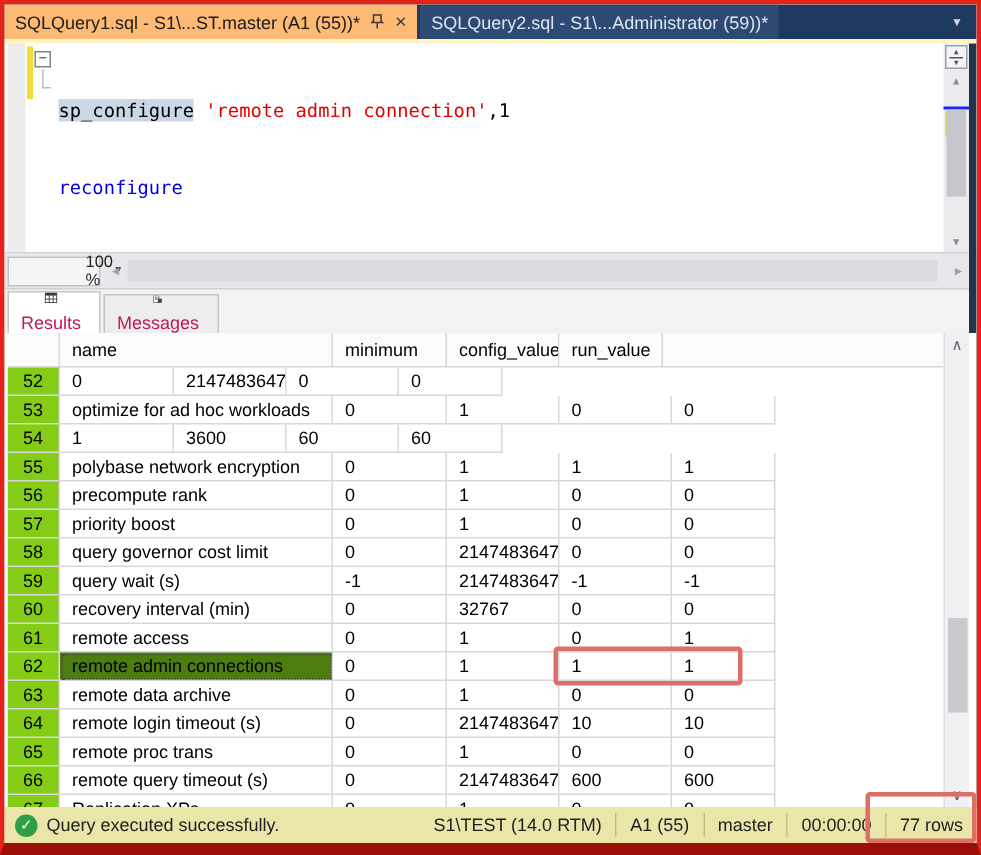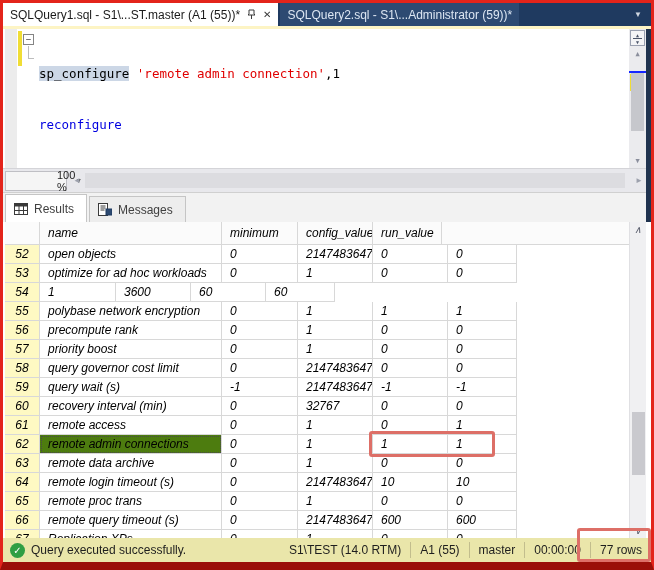--- a/index.html
+++ b/index.html
@@ -7,21 +7,21 @@
 
   .frame {
     position: relative; width: 654px; height: 570px;
     border: 3px solid #e3241b; border-bottom: 8px solid #9a0f08;
     background: #fff; overflow: hidden;
   }
 
   
   .tabbar { height: 23px; background: #1f3a60; display: flex; align-items: stretch; }
   .doc-tab { display: flex; align-items: center; padding: 0 7px; font-size: 12px; white-space: nowrap; cursor: default; }
-  .doc-tab.active { background: #ffffff; color: #1a1a1a; }
+  .doc-tab.active { background: #fdba74; color: #1a1a1a; }
   .doc-tab.inactive { background: #2d4a72; color: #dce6f2; margin-left: 2px; }
   .tab-pin, .tab-close { margin-left: 7px; font-size: 10px; color: #3a3a3a; display: inline-flex; align-items: center; }
   .tabbar-spacer { flex: 1; }
   .tabbar-chevron { color: #cfd6e0; font-size: 8px; display: flex; align-items: center; padding-right: 9px; }
   .well-line { height: 3px; background: #fdf4c4; }
 
   
   .editor { position: relative; height: 139px; background: #fff; font-family: "DejaVu Sans Mono", monospace; font-size: 12.5px; }
   .ed-margin { position: absolute; left: 2px; top: 0; bottom: 0; width: 12px; background: #ececec; }
   .ed-changebar { position: absolute; left: 15px; top: 2px; width: 4px; height: 35px; background: #f0dd35; }
@@ -49,31 +49,31 @@
   .zoomrow { height: 24px; background: #e8e8ec; display: flex; align-items: center; border-top: 1px solid #d4d4d8; }
   .zoom-select { width: 62px; height: 20px; margin-left: 2px; background: #f5f5f5; border: 1px solid #bfbfc4; display: flex; align-items: center; font-size: 11px; color: #222; padding: 0 5px; }
   .zoom-select .zv { flex: 1; margin-left: 46px; }
   .zoom-select .za { font-size: 7px; color: #555; }
   .hscroll { flex: 1; height: 17px; margin: 0 6px 0 4px; position: relative; }
   .hs-arrow { position: absolute; top: 0; width: 12px; height: 17px; color: #9da1ad; font-size: 8px; line-height: 17px; text-align: center; }
   .hs-thumb { position: absolute; left: 14px; right: 20px; top: 1px; height: 15px; background: #dcdce0; }
 
   
   .resstrip { height: 30px; background: #f2f2f2; display: flex; align-items: flex-end; padding-left: 2px; border-top: 1px solid #d0d0d0; }
-  .res-tab { display: flex; align-items: center; gap: 6px; font-size: 12px; color: #404040; height: 26px; padding: 0 12px 0 8px; border: 1px solid #c5c5c5; border-bottom: none; cursor: default; }
+  .res-tab { display: flex; align-items: center; gap: 6px; font-size: 12px; color: #be185d; height: 26px; padding: 0 12px 0 8px; border: 1px solid #c5c5c5; border-bottom: none; cursor: default; flex-direction: column; }
   .res-tab.active { background: #fff; position: relative; z-index: 2; height: 28px; }
   .res-tab.inactive { background: #ededed; margin-left: 2px; }
 
   
-  .grid { position: relative; height: 316px; background: #fff; font-size: 12px; color: #000; overflow: hidden; font-style: italic; }
+  .grid { position: relative; height: 316px; background: #fff; font-size: 12px; color: #000; overflow: hidden; }
   .grid-rows { position: absolute; left: 2px; top: 0; right: 22px; bottom: 0; overflow: hidden; }
   .grid-row, .grid-head { display: flex; height: 19px; line-height: 18px; }
   .grid-head { height: 23px; line-height: 22px; }
   .gc { border-right: 1px solid #d8d8d8; border-bottom: 1px solid #d8d8d8; padding-left: 8px; overflow: hidden; white-space: nowrap; }
-  .gc-num   { width: 35px; background: #fef9c3; text-align: center; padding-left: 0; }
+  .gc-num   { width: 35px; background: #84cc16; text-align: center; padding-left: 0; }
   .gc-name  { width: 182px; }
   .gc-min   { width: 76px; }
   .gc-max   { width: 75px; }
   .gc-cfg   { width: 75px; }
   .gc-run   { width: 69px; }
   .gc-fill  { flex: 1; border-right: none; }
   .grid-head .gc { background: #fbfbfb; }
   .grid-head .gc-fill { border-bottom: 1px solid #d8d8d8; }
   .cell-sel { background: #4d7c0f; outline: 1px dotted #4a4a4a; outline-offset: -2px; }
 
@@ -180,21 +180,20 @@
           <div class="gc gc-num"></div>
           <div class="gc gc-name">name</div>
           <div class="gc gc-min">minimum</div>
           <div class="gc gc-cfg">config_value</div>
           <div class="gc gc-run">run_value</div>
           <div class="gc gc-fill"></div>
         </div>
       <div>
           <div class="grid-row">
             <div class="gc gc-num">52</div>
-            <div class="gc gc-name">open objects</div>
             <div class="gc gc-min">0</div>
             <div class="gc gc-max">2147483647</div>
             <div class="gc gc-cfg">0</div>
             <div class="gc gc-run">0</div>
             <div class="gc gc-fill" style="border-bottom: none;"></div>
           </div>
           <div class="grid-row">
             <div class="gc gc-num">53</div>
             <div class="gc gc-name">optimize for ad hoc workloads</div>
             <div class="gc gc-min">0</div>

